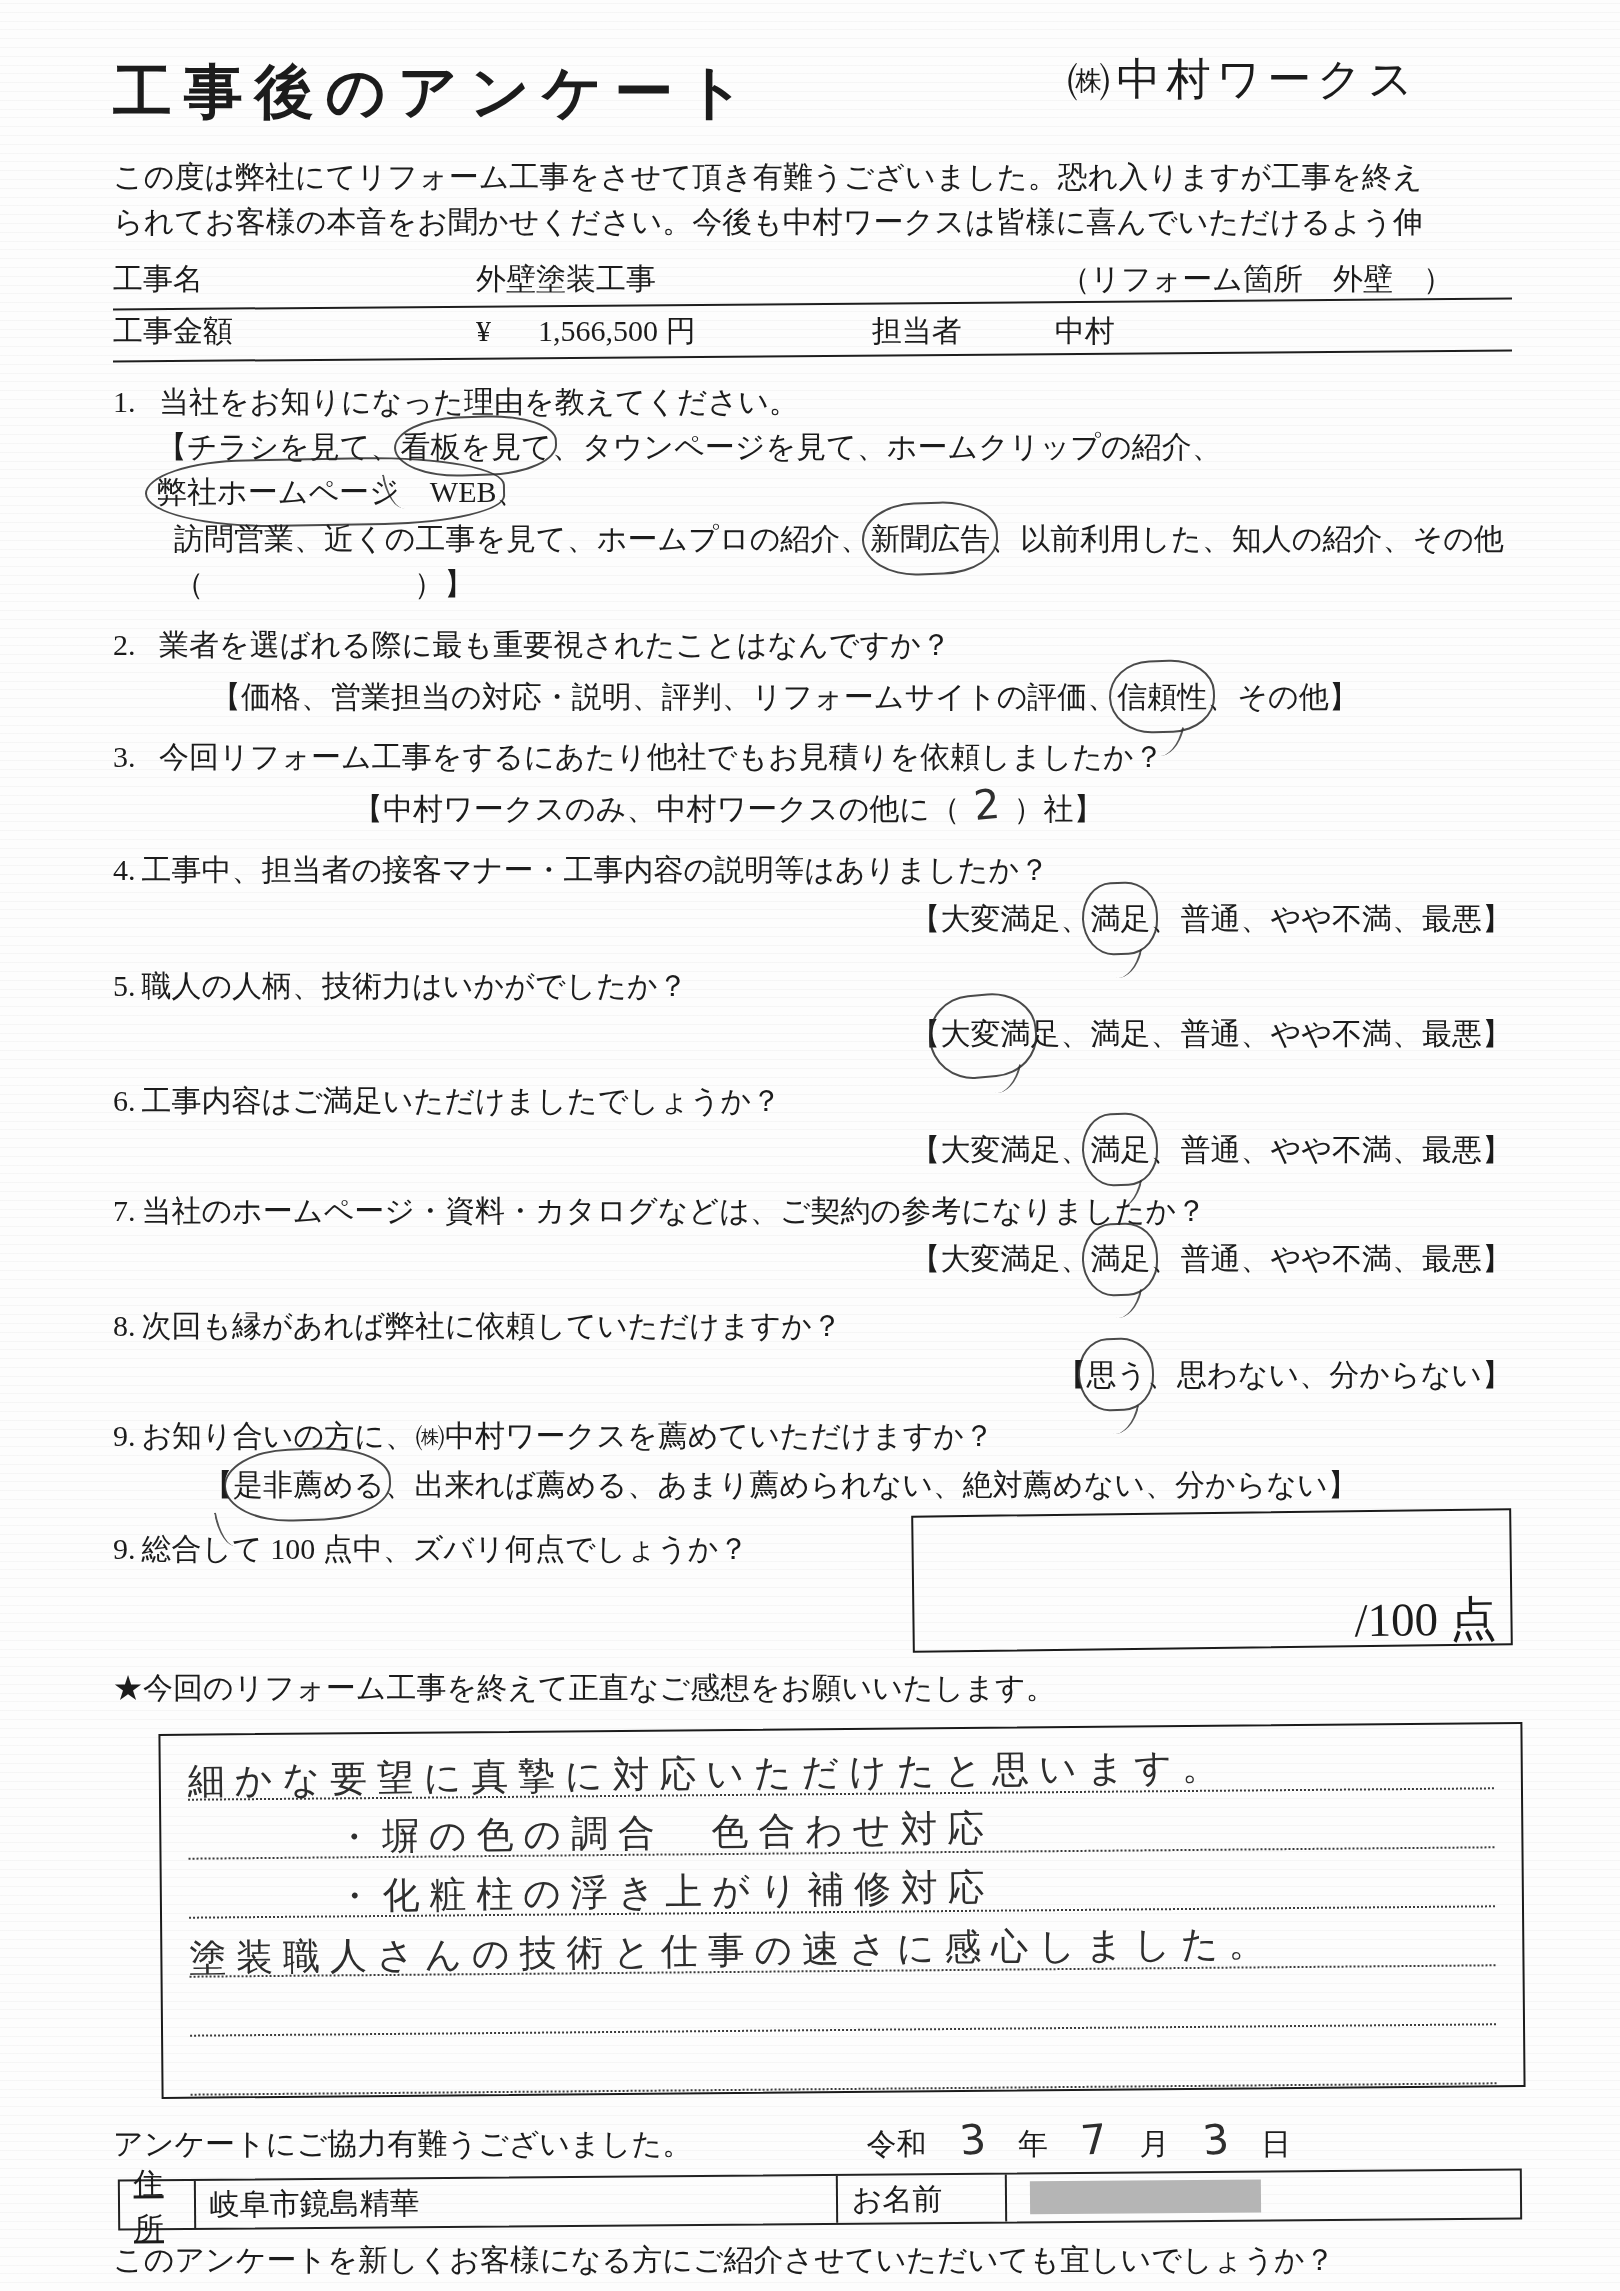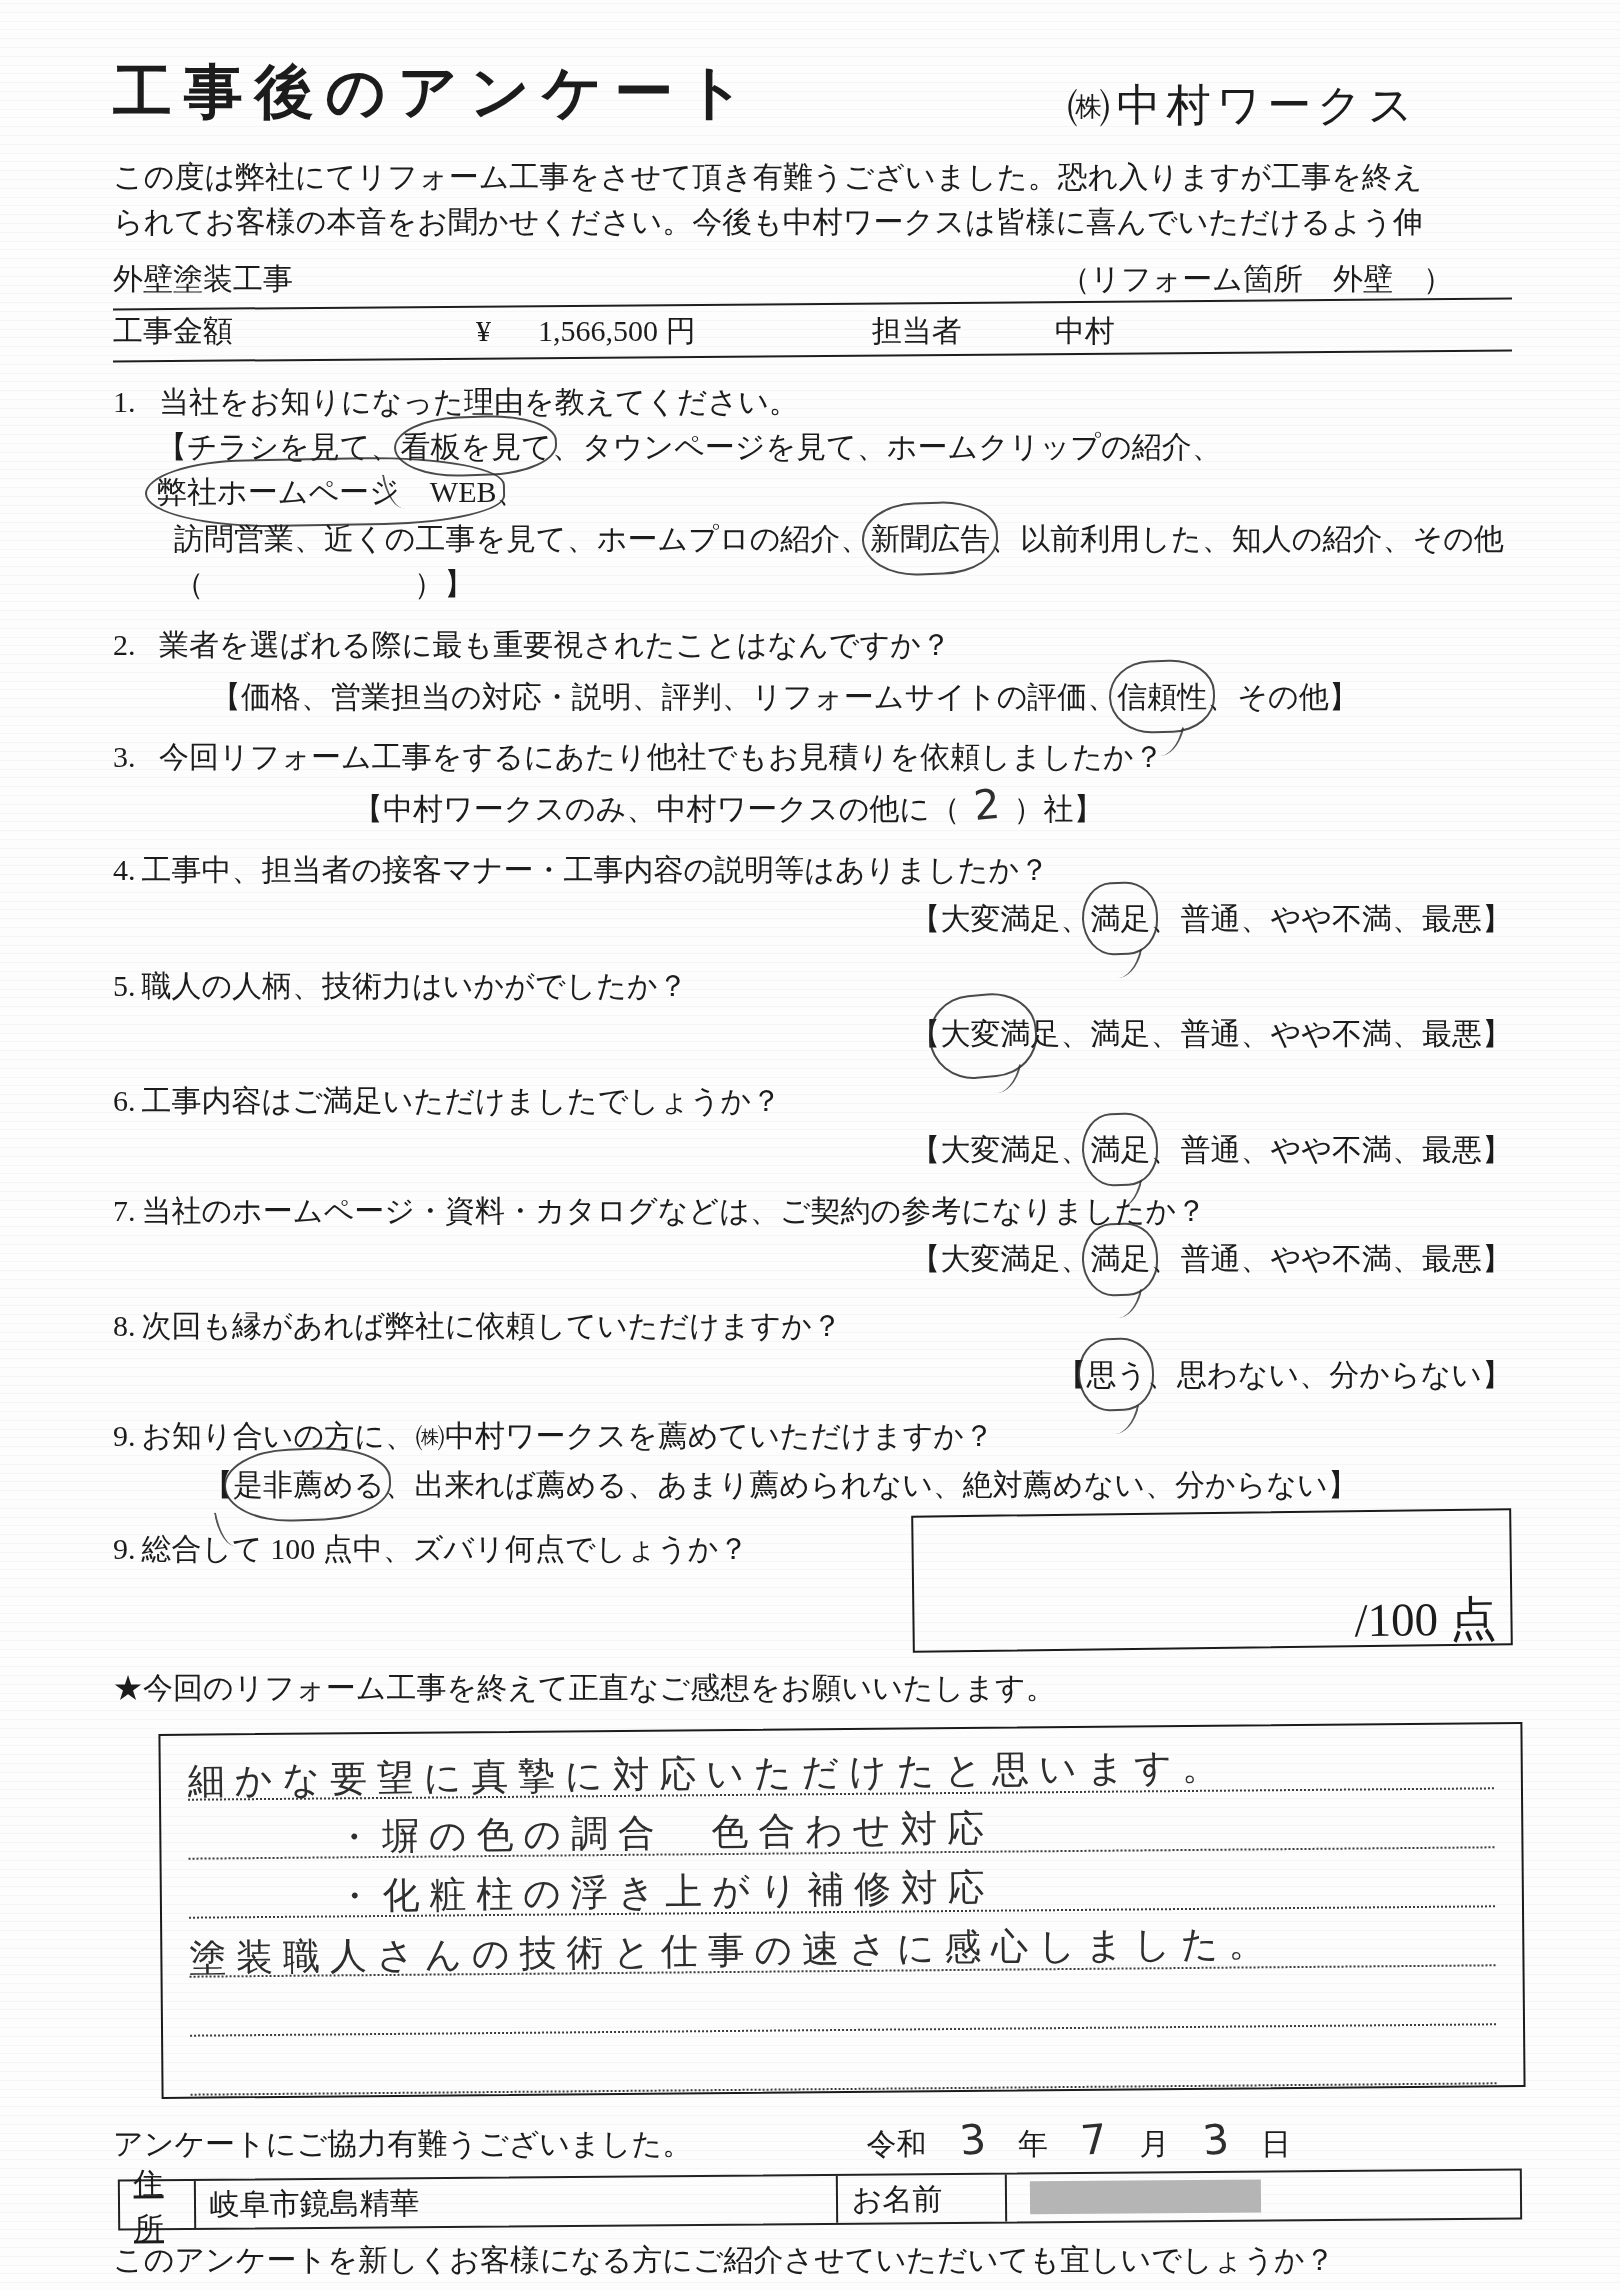--- a/index.html
+++ b/index.html
@@ -7,21 +7,21 @@
     position:relative;width:1620px;height:2292px;margin:0 auto;overflow:hidden;
     box-sizing:border-box;padding:57px 108px 19.6px 113px;
     color:#1c1c1c;
     font-family:"Liberation Serif","DejaVu Serif",serif;
     font-size:30px;line-height:45px;
     background:
       repeating-linear-gradient(0deg, rgba(180,180,180,.10) 0 1px, transparent 1px 8.8px),
       #fdfdfd;
   }
   
-  .hdr{display:flex;align-items:flex-end;}
+  .hdr{display:flex;align-items:flex-start;}
   .title{font-size:59px;letter-spacing:11.8px;font-weight:600;line-height:1.2;}
   .company{margin-left:auto;margin-right:93px;font-size:44px;letter-spacing:5.9px;}
   
   .intro{margin-top:26px;}
   .intro .iline{display:block;}
   
   .info{margin-top:11.8px;}
   .irow{display:flex;align-items:baseline;height:45px;}
   .irow .lab{flex:0 0 363px;}
   .rule{height:0;border-bottom:2.9px solid #1e1e1e;transform:rotate(-0.45deg);margin:2px 0 3.9px 0;}
@@ -95,20 +95,21 @@
     <div class="title">工事後のアンケート</div>
     <div class="company">㈱中村ワークス</div>
   </div>
 
   <div class="intro">
     <span><span class="iline">この度は弊社にてリフォーム工事をさせて頂き有難うございました。恐れ入りますが工事を終え</span><span class="iline">られてお客様の本音をお聞かせください。今後も中村ワークスは皆様に喜んでいただけるよう伸</span></span>
   </div>
 
   <div class="info">
     <div class="irow">
+      <span class="lab">工事名</span>
       <span>外壁塗装工事</span>
       <span class="note">（リフォーム箇所　外壁　）</span>
     </div>
     <div class="rule"></div>
     <div class="irow">
       <span class="lab">工事金額</span>
       <span class="yen">¥</span>
       <span class="amt">1,566,500</span>
       <span>円</span>
       <span class="staff-l">担当者</span>

